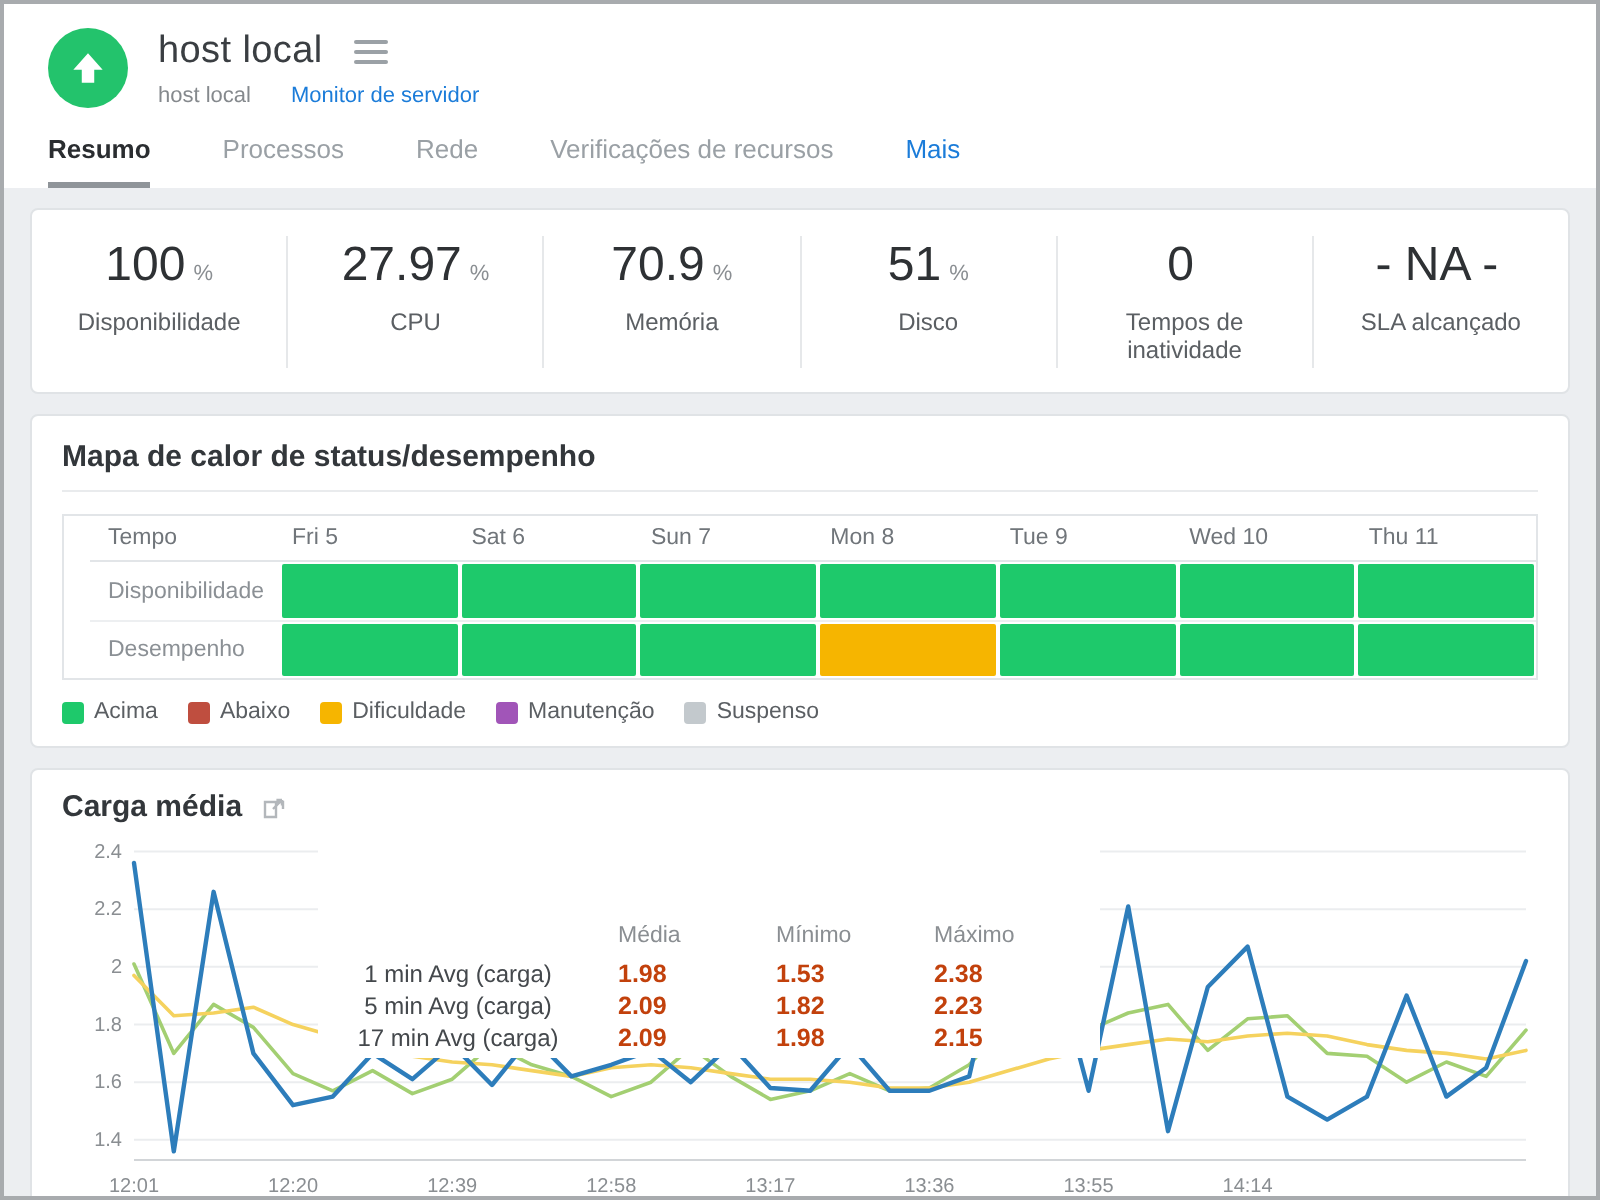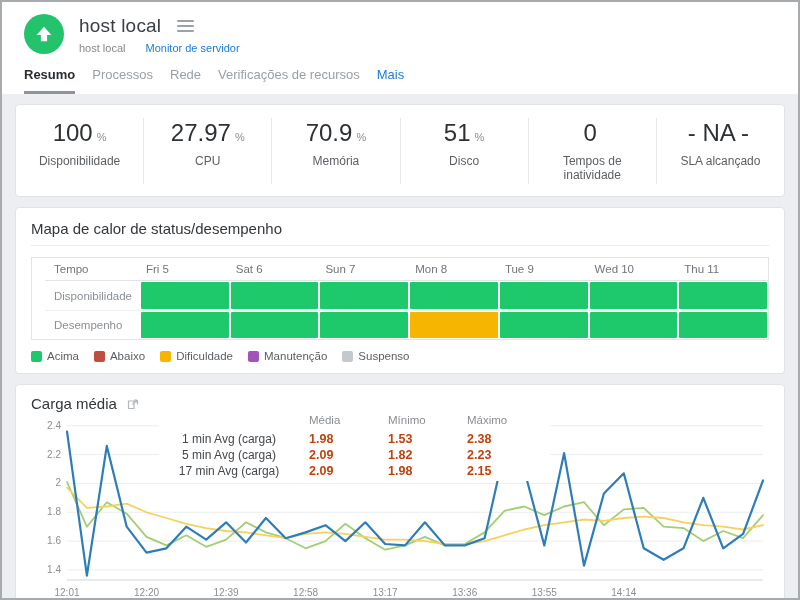--- a/index.html
+++ b/index.html
@@ -21,40 +21,40 @@
   .title-block { padding-top:1px; }
   .title-line { display:flex; align-items:center; }
   .page-title { font-size:19px; font-weight:500; color:#3a3e42; margin:0; letter-spacing:.2px; }
   .burger { margin-left:16px; cursor:pointer; padding:2px 0; }
   .burger i { display:block; width:17px; height:2px; background:#9ba1a6; margin:3px 0; border-radius:1px; }
   .sub-line { margin-top:5px; font-size:11px; }
   .sub-host { color:#85898d; margin-right:20px; }
   .sub-link { color:#1b7cd9; text-decoration:none; cursor:pointer; }
 
   
-  .tabs { display:flex; gap:17px; padding:13px 18px 0 22px; background:#fff; }
+  .tabs { display:flex; gap:36px; padding:13px 18px 0 22px; background:#fff; }
   .tab { font-size:13px; color:#9aa0a5; padding-bottom:9px; cursor:pointer; border-bottom:3px solid transparent; }
   .tab.active { color:#2a2d30; font-weight:bold; border-bottom-color:#8f9499; }
   .tab.highlight { color:#1b7cd9; }
 
   
   .content { background:#eceef1; padding:10px 13px; height:514px; }
   .card { background:#fff; border:1px solid #e0e3e6; border-radius:4px; margin-bottom:10px; }
 
   
   .stats-card { display:flex; padding:13px 0 12px; }
   .stat { flex:1; text-align:center; border-right:1px solid #e6e8ea; padding:2px 4px; }
   .stat:last-child { border-right:none; }
   .stat-value { font-size:24px; color:#2e3134; line-height:26px; }
   .stat-unit { font-size:11px; color:#8a8e92; margin-left:4px; }
   .stat-label { font-size:12px; color:#5b5f63; margin-top:8px; }
 
   
   .hm-card { padding:12px 15px 11px; }
-  .section-title { font-size:15px; font-weight:normal; color:#33373b; }
+  .section-title { font-size:15px; font-weight:bold; color:#33373b; }
   .hm-title { padding-bottom:8px; border-bottom:1px solid #e9ebed; margin-bottom:11px; }
   .hm-table { border:1px solid #e2e5e8;padding-left:13px; }
   .hm-head { display:flex; border-bottom:1px solid #e2e5e8; }
   .hm-head .hm-cell-h { flex:1; font-size:11.5px; color:#6e7periodic379; padding:5px 4px 5px 6px; }
   .hm-cell-h { flex:1; font-size:11.5px; color:#70757a; padding:5px 4px 5px 6px; }
   .hm-timecol { flex:0 0 95px !important; padding-left:9px !important; }
   .hm-row { display:flex; border-top:1px solid #edeff1; height:29px; }
   .hm-row:first-child { border-top:none; }
   .hm-rowlabel { flex:0 0 95px; font-size:11.5px; color:#8b9095; display:flex; align-items:center; padding-left:9px; }
   .hm-cell { flex:1; margin:1px; border-radius:1px; cursor:pointer; }
@@ -65,21 +65,21 @@
   
   .chart-card { padding:10px 15px 4px; }
   .chart-title-row { display:flex; align-items:center; margin-bottom:0; }
   .ext-icon { margin-left:10px; cursor:pointer; display:inline-flex; }
   .chart-area { position:relative; }
   .summary-table { position:absolute; left:128px; top:0px; background:#fff; padding:0 4px 2px; }
   .sum-row { display:flex; line-height:16px; }
   .sum-label { width:146px; text-align:center; font-size:12px; color:#44484c; padding-right:14px; }
   .sum-cell { width:79px; font-size:12.5px; font-weight:bold; color:#c2410c; }
   .sum-head .sum-cell { font-weight:normal; font-size:11.5px; color:#8a8e92; }
-  .sum-head { margin-bottom:3px; }
+  .sum-head { margin-bottom:3px;margin-top:48px; }
 </style>
 </head>
 <body>
 
 <div class="frame">
 
   <div class="header">
     <div class="header-row">
       <div class="status-circle" id="statusCircle" style="background: rgb(35, 195, 108);">
         <svg width="22" height="22" viewBox="0 0 24 24">

